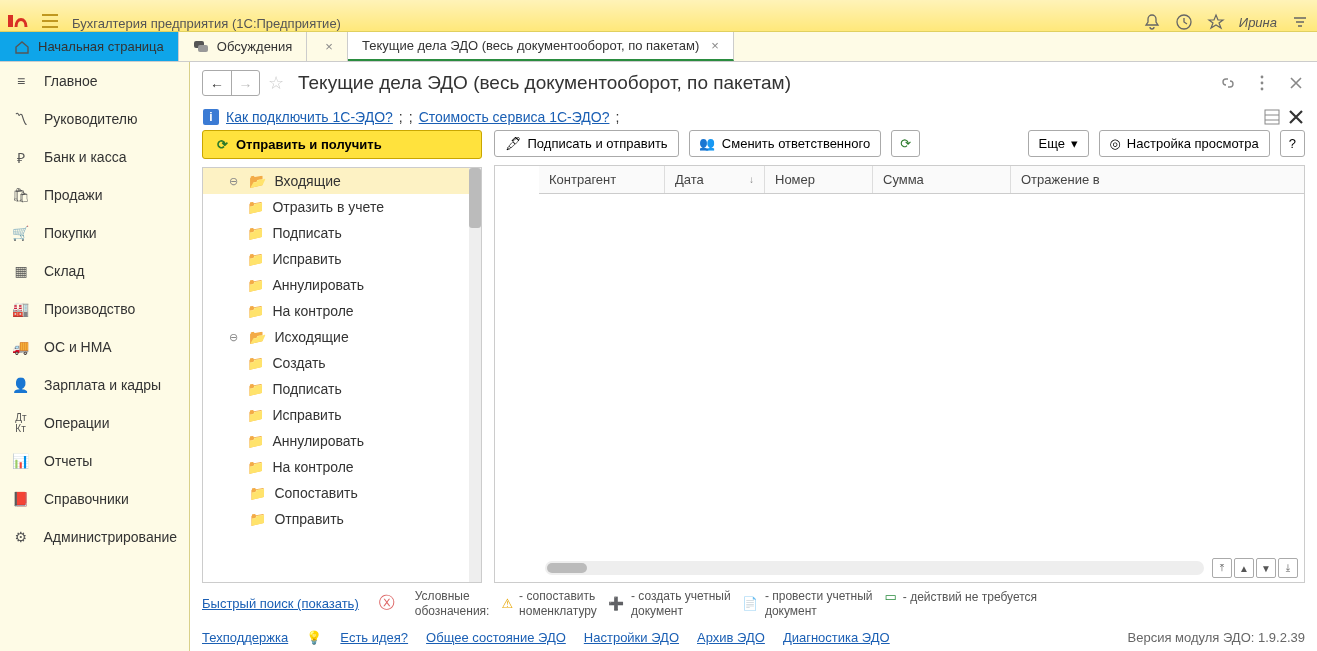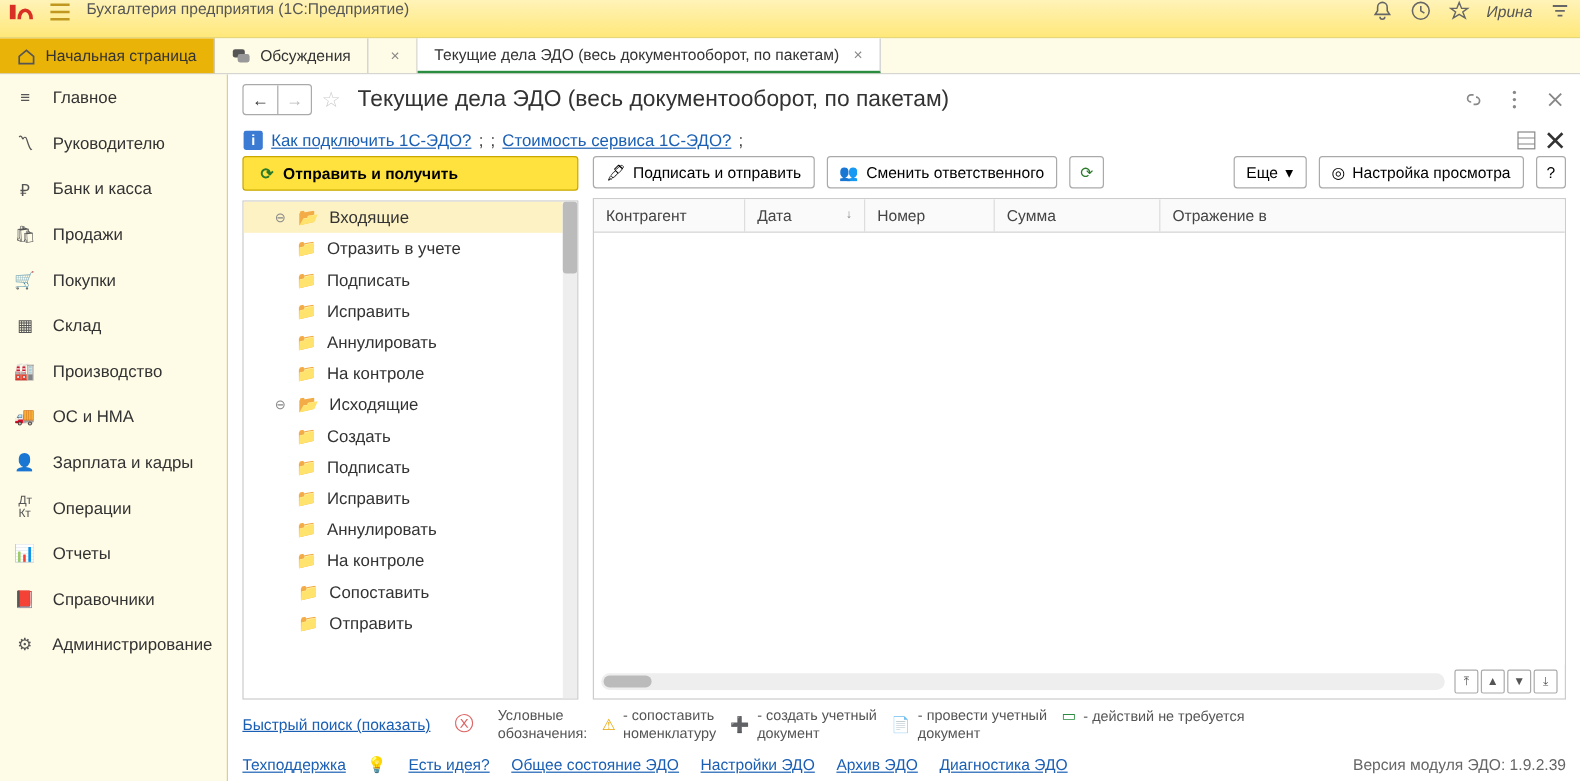--- a/index.html
+++ b/index.html
@@ -1,30 +1,30 @@
 <!DOCTYPE html>
 <html><head>
 <meta charset="utf-8">
 <style>
   * { box-sizing: border-box; margin: 0; padding: 0; }
   body { font-family: Arial, sans-serif; font-size: 13px; color: #333; background: #fff; width: 1317px; height: 651px; overflow: hidden; }
   
   
-  .titlebar { height: 32px; background: linear-gradient(#fff3b8, #ffe87a); display: flex; align-items: flex-start; padding: 0 8px; border-bottom: 1px solid #e0d060; }
+  .titlebar { height: 32px; background: linear-gradient(#fff3b8, #ffe87a); display: flex; align-items: flex-end; padding: 0 8px; border-bottom: 1px solid #e0d060; }
   .logo { width: 24px; height: 20px; margin-right: 8px; }
   .burger { width: 20px; height: 20px; margin-right: 12px; cursor: pointer; }
   .titlebar-title { flex: 1; font-size: 13px; color: #555; }
   .titlebar-right { display: flex; align-items: center; gap: 14px; font-style: italic; }
   .titlebar-right .icn { width: 18px; height: 18px; cursor: pointer; }
   .user-name { font-size: 13px; color: #555; }
   
   
   .tabsbar { height: 30px; background: #fefbe6; display: flex; border-bottom: 1px solid #ccc; }
   .tab { display: flex; align-items: center; padding: 0 14px; border-right: 1px solid #ccc; cursor: pointer; gap: 8px; font-size: 13px; white-space: nowrap; }
-  .tab.home { background: #eab308; }
+  .tab.home { background: #0ea5e9; }
   .tab.active { background: #fff; border-bottom: 2px solid #2a8c3f; }
   .tab .close { color: #888; margin-left: 4px; }
   
   
   .main { display: flex; height: calc(651px - 32px - 30px); }
   
   
   .sidebar { width: 190px; background: #fefbe6; border-right: 1px solid #d9d08a; overflow-y: auto; }
   .sidebar-item { display: flex; align-items: center; padding: 10px 12px; gap: 14px; cursor: pointer; font-size: 14px; color: #333; }
   .sidebar-item .sic { width: 18px; height: 18px; display: flex; align-items: center; justify-content: center; color: #555; }
@@ -68,21 +68,21 @@
   .tree-node.indent1 { padding-left: 26px; }
   .tree-node.indent2 { padding-left: 44px; }
   
   
   .right-toolbar { display: flex; align-items: center; gap: 10px; margin-bottom: 8px; }
   .tbtn { border: 1px solid #aaa; background: #fff; border-radius: 3px; padding: 5px 10px; cursor: pointer; font-size: 13px; display: flex; align-items: center; gap: 6px; white-space: nowrap; }
   .tbtn.icon-only { padding: 5px 8px; }
   .right-toolbar .spacer { flex: 1; }
   
   
-  .table-wrap { flex: 1; border: 1px solid #ccc; display: flex; flex-direction: column; overflow: hidden; }
+  .table-wrap { flex: 1; border: 1px solid #ccc; display: flex; flex-direction: column; overflow: hidden; padding-left: 44px; }
   .thead { display: flex; background: #fafafa; border-bottom: 1px solid #ccc; }
   .th { padding: 6px 10px; border-right: 1px solid #ddd; font-size: 13px; color: #444; display: flex; align-items: center; justify-content: space-between; }
   .tbody { flex: 1; background: #fff; }
   .table-footer { display: flex; align-items: center; justify-content: space-between; padding: 4px 6px; }
   .hscroll { flex: 1; height: 14px; background: #eee; border-radius: 7px; position: relative; margin-right: 8px; }
   .hscroll-thumb { position: absolute; left: 2px; top: 2px; width: 40px; height: 10px; background: #bbb; border-radius: 5px; }
   .pg-btns { display: flex; gap: 2px; }
   .pg-btn { width: 20px; height: 20px; border: 1px solid #aaa; background: #fff; border-radius: 2px; display: flex; align-items: center; justify-content: center; cursor: pointer; font-size: 10px; color: #555; }
   
   

